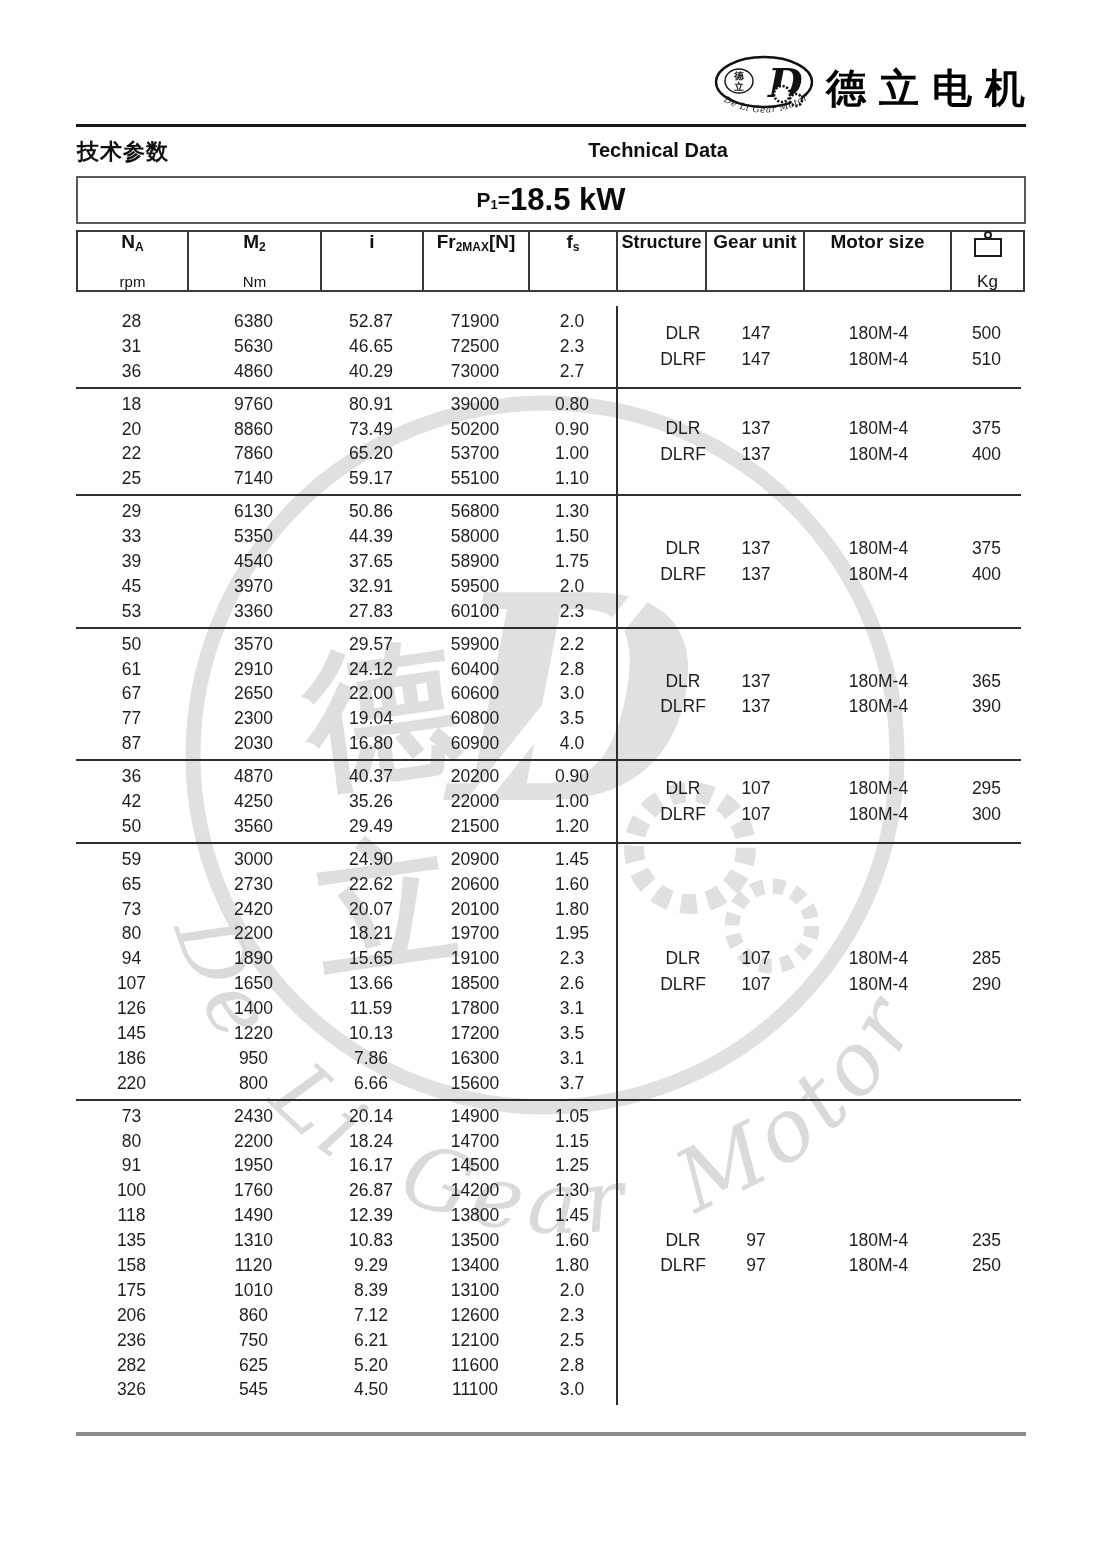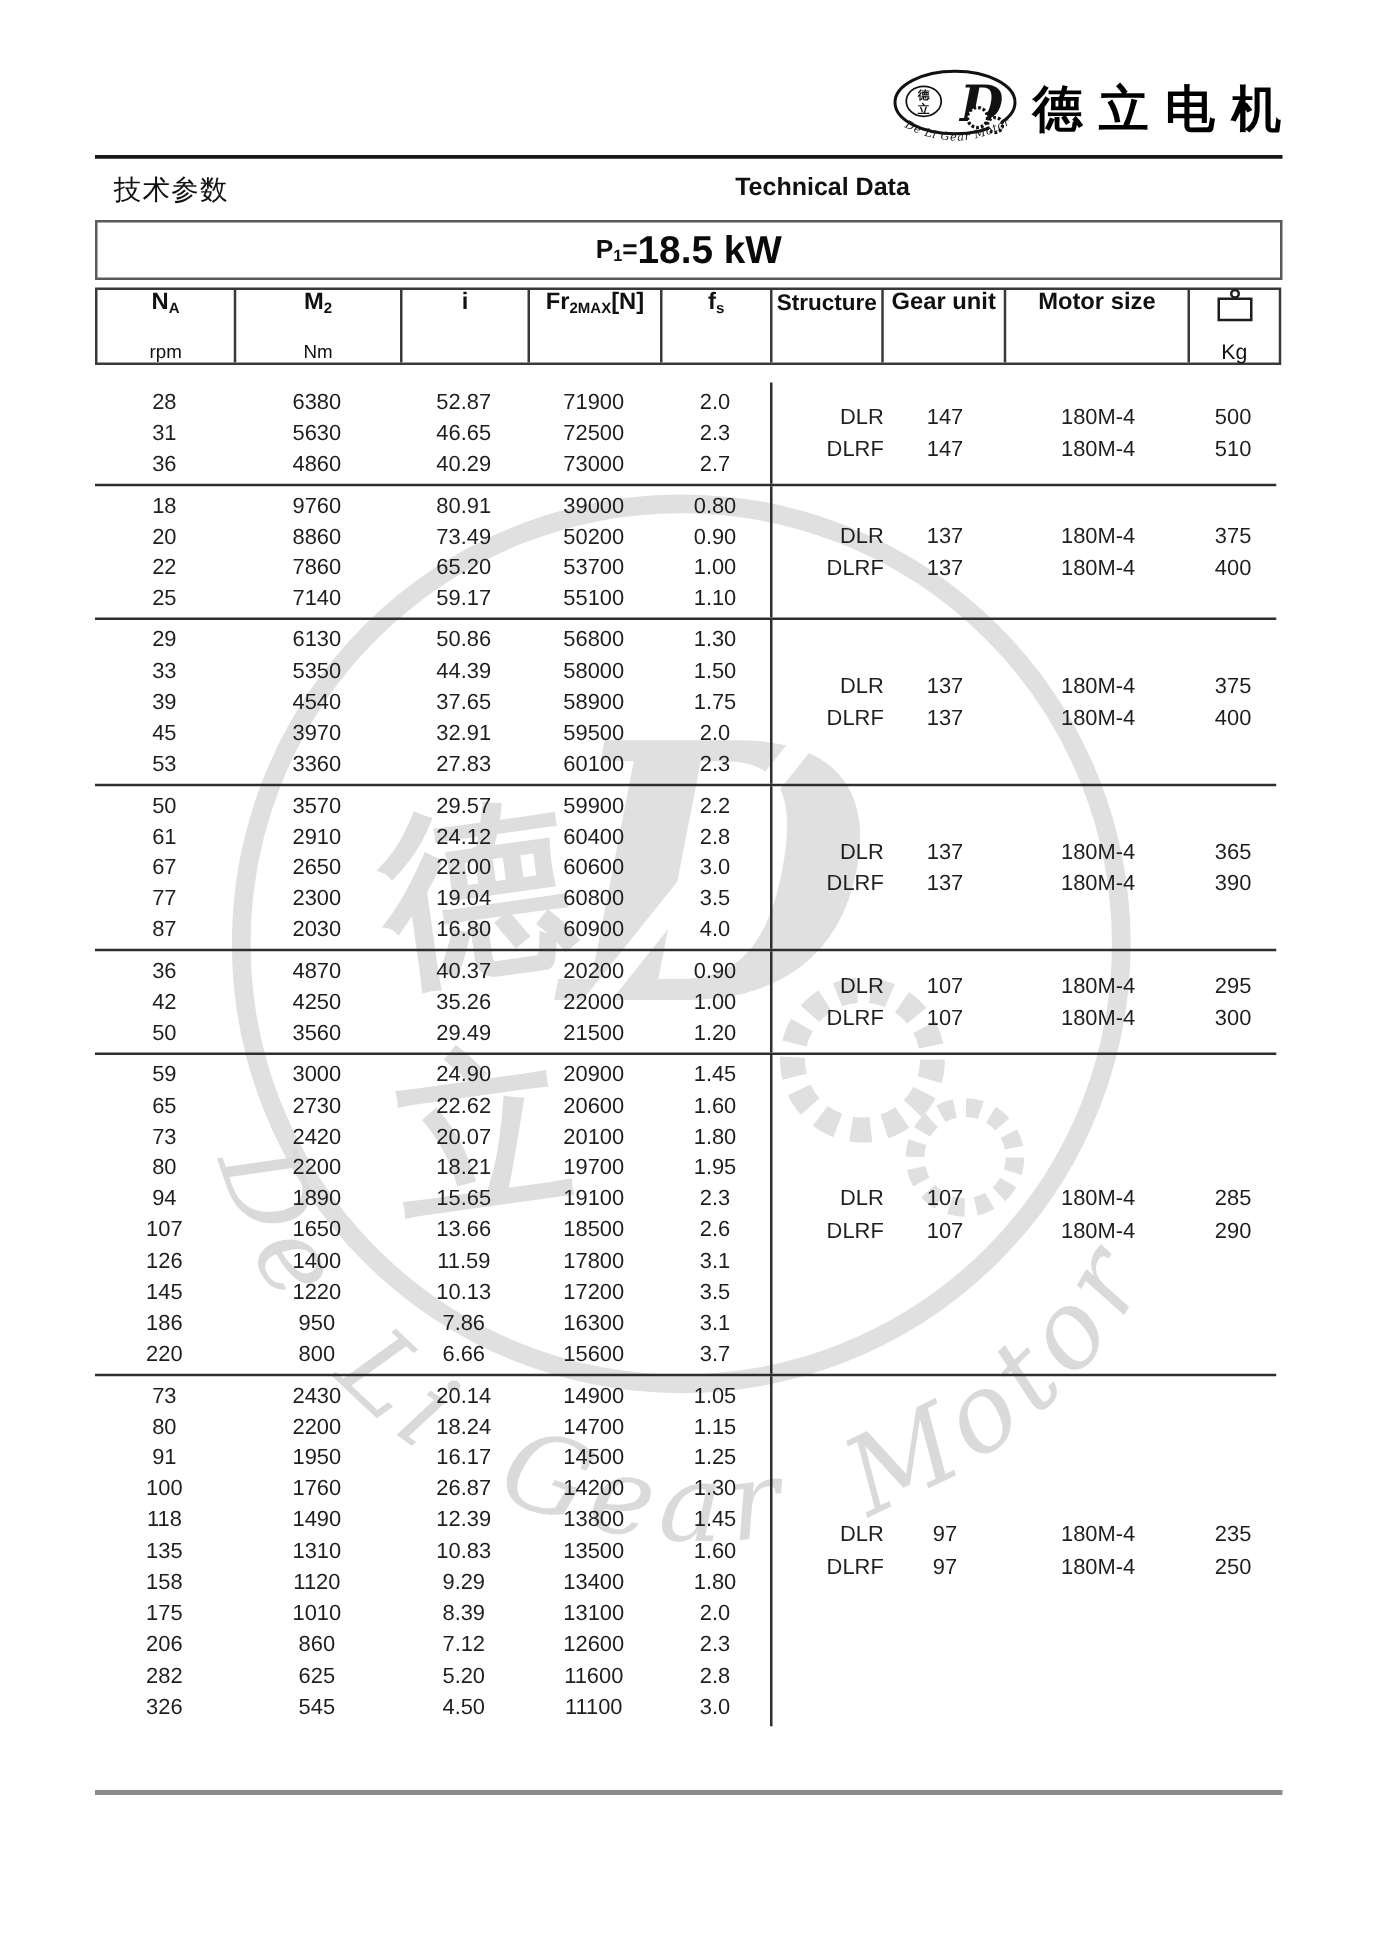--- a/index.html
+++ b/index.html
@@ -26,21 +26,21 @@
   .lg-d     { font-family:"DejaVu Serif", serif; font-weight:bold; font-style:italic; font-size:40px; fill:#111; }
   .lg-gear  { fill:#fff; stroke:#111; stroke-width:2.6; stroke-dasharray:2.2 1.6; }
   .lg-badge { fill:#fff; stroke:#111; stroke-width:1.4; }
   .lg-badge-t { font-family:"DejaVu Serif", serif; font-weight:bold; font-size:9.5px; fill:#111; text-anchor:middle; }
   .lg-script{ font-family:"DejaVu Serif", serif; font-style:italic; font-size:9px; fill:#1a1a1a; letter-spacing:0.6px; }
   .brand-name { font-family:"DejaVu Serif", serif; font-weight:bold; font-size:40px; color:#000000; letter-spacing:13px; white-space:nowrap; line-height:1; }
 
   
   .top-rule { top:124px; left:76px; width:950px; height:3px; background:#161616; }
   .title-row { top:137px; left:76px; width:950px; height:30px; }
-  .title-cn { position:absolute; left:15px; top:0; font-size:22px; font-weight:normal; color:#101010; letter-spacing:1px; }
+  .title-cn { position:absolute; left:1px; top:0; font-size:22px; font-weight:bold; color:#101010; letter-spacing:1px; }
   .title-en { position:absolute; left:582px; top:2px; transform:translateX(-50%); font-size:20px; font-weight:bold; color:#101010; }
 
   .power-box { top:176px; left:76px; width:946px; height:44px; border:2px solid #5a5a5a; display:flex; align-items:center; justify-content:center; }
   .p-small { font-size:21px; font-weight:bold; color:#0f0f0f; }
   .p-sub   { font-size:13px; font-weight:bold; color:#0f0f0f; position:relative; top:4px; }
   .p-big   { font-size:31px; font-weight:800; color:#0a0a0a; letter-spacing:0px; }
 
   
   .thead { top:230px; left:76px; width:945px; height:58px; border:2.5px solid #3a3a3a; display:grid;
            grid-template-columns:111px 133px 102px 106px 88px 89px 98px 147px auto; background:transparent; }
@@ -57,21 +57,21 @@
   .data-area { top:306px; left:76px; width:945px; }
   .group { display:flex; border-bottom:2px solid #2e2e2e; }
   .group:last-child { border-bottom:none; }
   .group-left { width:540px; padding:3px 0; }
   .drow { height:24.9px; display:grid; grid-template-columns:111px 133px 102px 106px 88px; align-items:center; }
   .dcell { text-align:center; font-size:17.5px; color:#1e1e1e; }
   .group-right { flex:1; border-left:2px solid #2e2e2e; display:flex; align-items:center; }
   .rwrap { width:100%; }
   .rrow { height:25.5px; display:grid; grid-template-columns:89px 98px 147px auto; align-items:center; }
   .rcell { text-align:center; font-size:17.5px; color:#1e1e1e; }
-  .rc0 { text-align:right; padding-left:41px; }
+  .rc0 { text-align:center; padding-left:41px; }
 
   
   .footer-rule { top:1432px; left:76px; width:950px; height:4px; background:#8c8c8c; }
   .page-num { top:1444px; left:76px; width:950px; text-align:center; font-size:23px; color:#1a1a1a; }
 </style>
 </head>
 <body>
 
 <div class="page">
 
@@ -543,20 +543,27 @@
             <div class="dcell">2.0</div>
           </div>
           <div class="drow">
             <div class="dcell">206</div>
             <div class="dcell">860</div>
             <div class="dcell">7.12</div>
             <div class="dcell">12600</div>
             <div class="dcell">2.3</div>
           </div>
           <div class="drow">
+            <div class="dcell">236</div>
+            <div class="dcell">750</div>
+            <div class="dcell">6.21</div>
+            <div class="dcell">12100</div>
+            <div class="dcell">2.5</div>
+          </div>
+          <div class="drow">
             <div class="dcell">282</div>
             <div class="dcell">625</div>
             <div class="dcell">5.20</div>
             <div class="dcell">11600</div>
             <div class="dcell">2.8</div>
           </div>
           <div class="drow">
             <div class="dcell">326</div>
             <div class="dcell">545</div>
             <div class="dcell">4.50</div>

